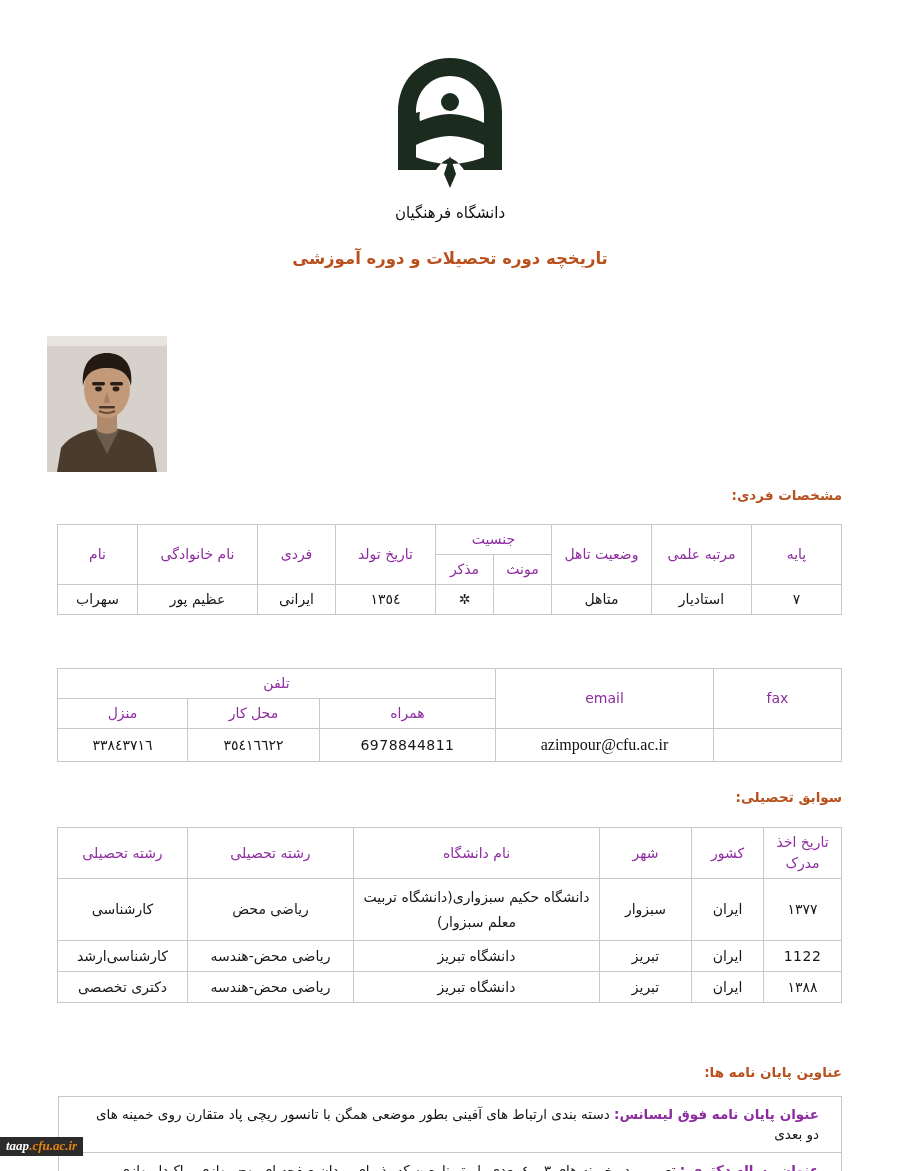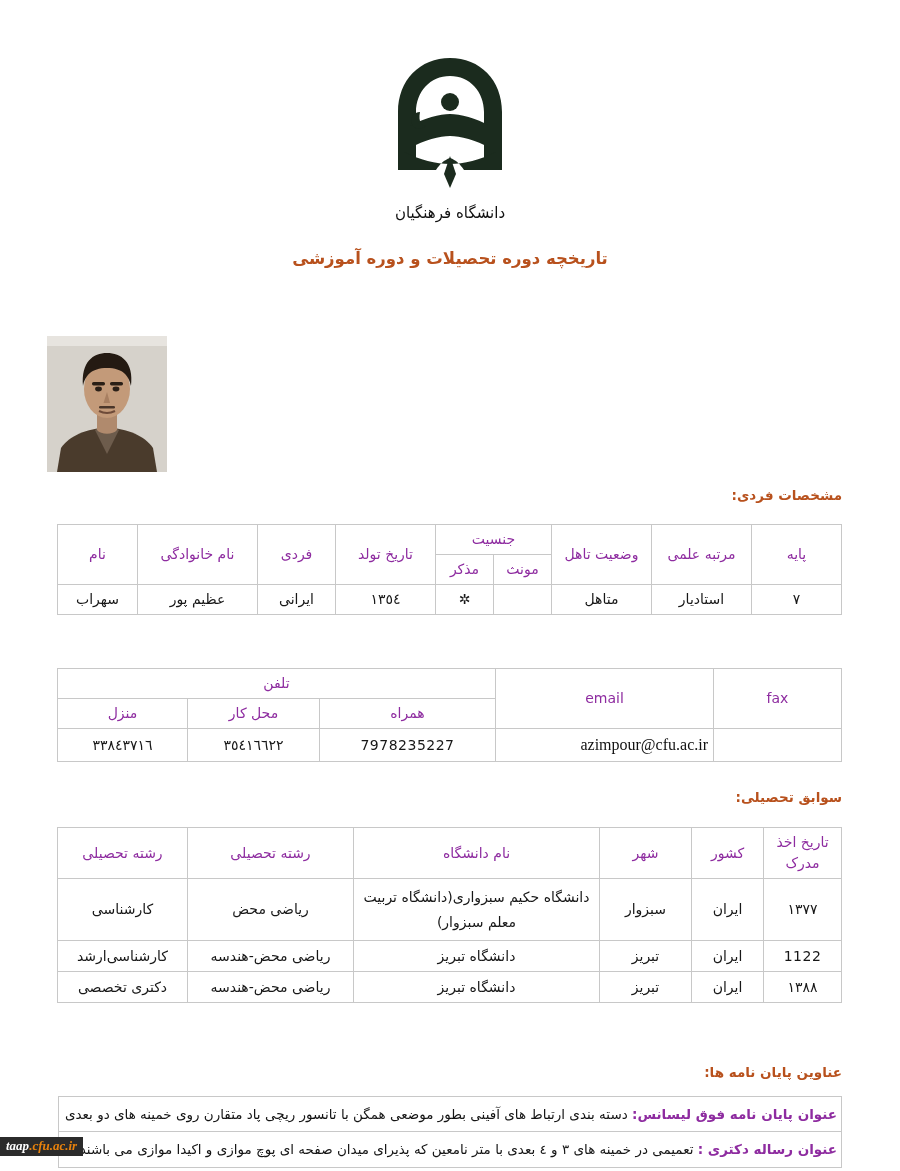--- a/index.html
+++ b/index.html
@@ -127,41 +127,40 @@
   #tbl-contact {
     top: 668px;
     right: 58px;
     width: 784px;
   }
   #tbl-contact .email-cell {
     font-family: "Liberation Serif", "DejaVu Serif", serif;
     font-size: 16px;
     color: #111;
     direction: ltr;
-    text-align: right;
   }
 
   
   #tbl-education {
     top: 827px;
     right: 58px;
     width: 784px;
   }
   #tbl-education td { height: 22px; }
   #tbl-education td.uni { line-height: 1.75; padding: 6px 8px; margin-top: 20px; }
 
   
   #tbl-thesis {
     top: 1096px;
     right: 58px;
     width: 784px;
   }
   #tbl-thesis td {
     text-align: right;
-    padding: 7px 4px;
+    padding: 7px 22px;
     font-size: 13.5px;
   }
   .th-label {
     color: #8e2ca0;
     font-weight: bold;
   }
   .th-body { color: #141414; }
 
   
   .watermark {
@@ -307,21 +306,21 @@
       <th class="hdr" colspan="3">تلفن</th>
     </tr>
     <tr>
       <th class="hdr">همراه</th>
       <th class="hdr">محل کار</th>
       <th class="hdr">منزل</th>
     </tr>
     <tr>
       <td class="cell"></td>
       <td class="cell email-cell">azimpour@cfu.ac.ir</td>
-      <td class="cell num">7978235227</td>
+      <td class="cell num">6978844811</td>
       <td class="cell num">٣٥٤١٦٦٢٢</td>
       <td class="cell num">٣٣٨٤٣٧١٦</td>
     </tr>
   </tbody>
     </table>
 
   <div class="sec-head" id="sec-education">سوابق تحصیلی:</div>
 
   <table class="grid" id="tbl-education">
     <colgroup>

